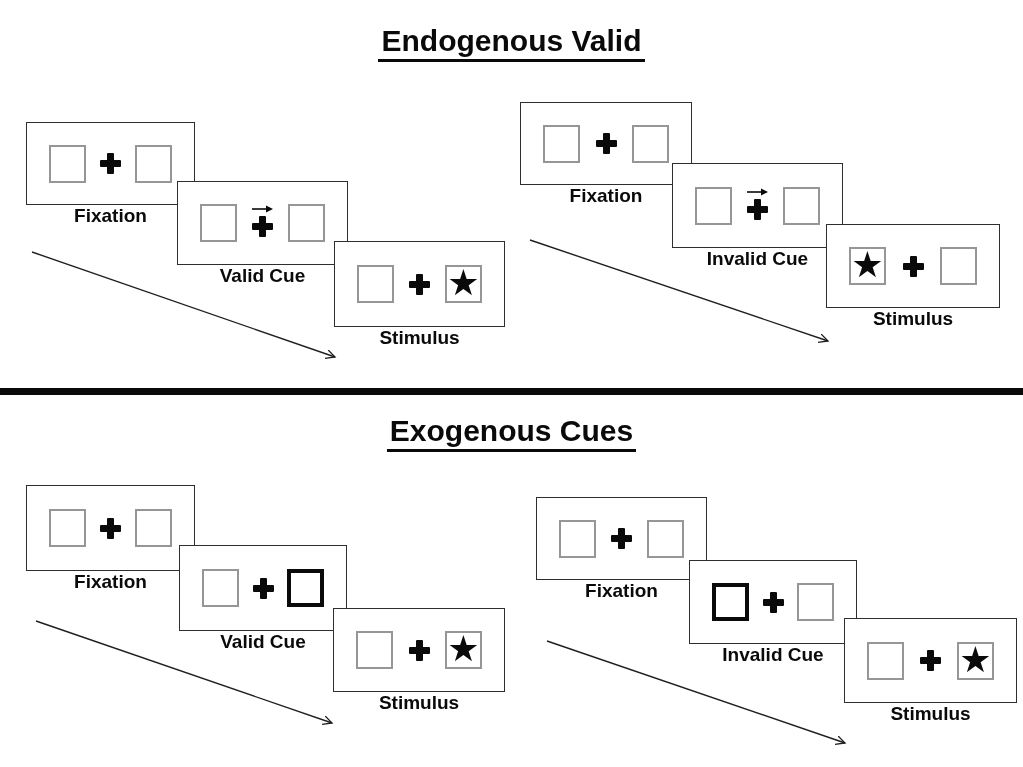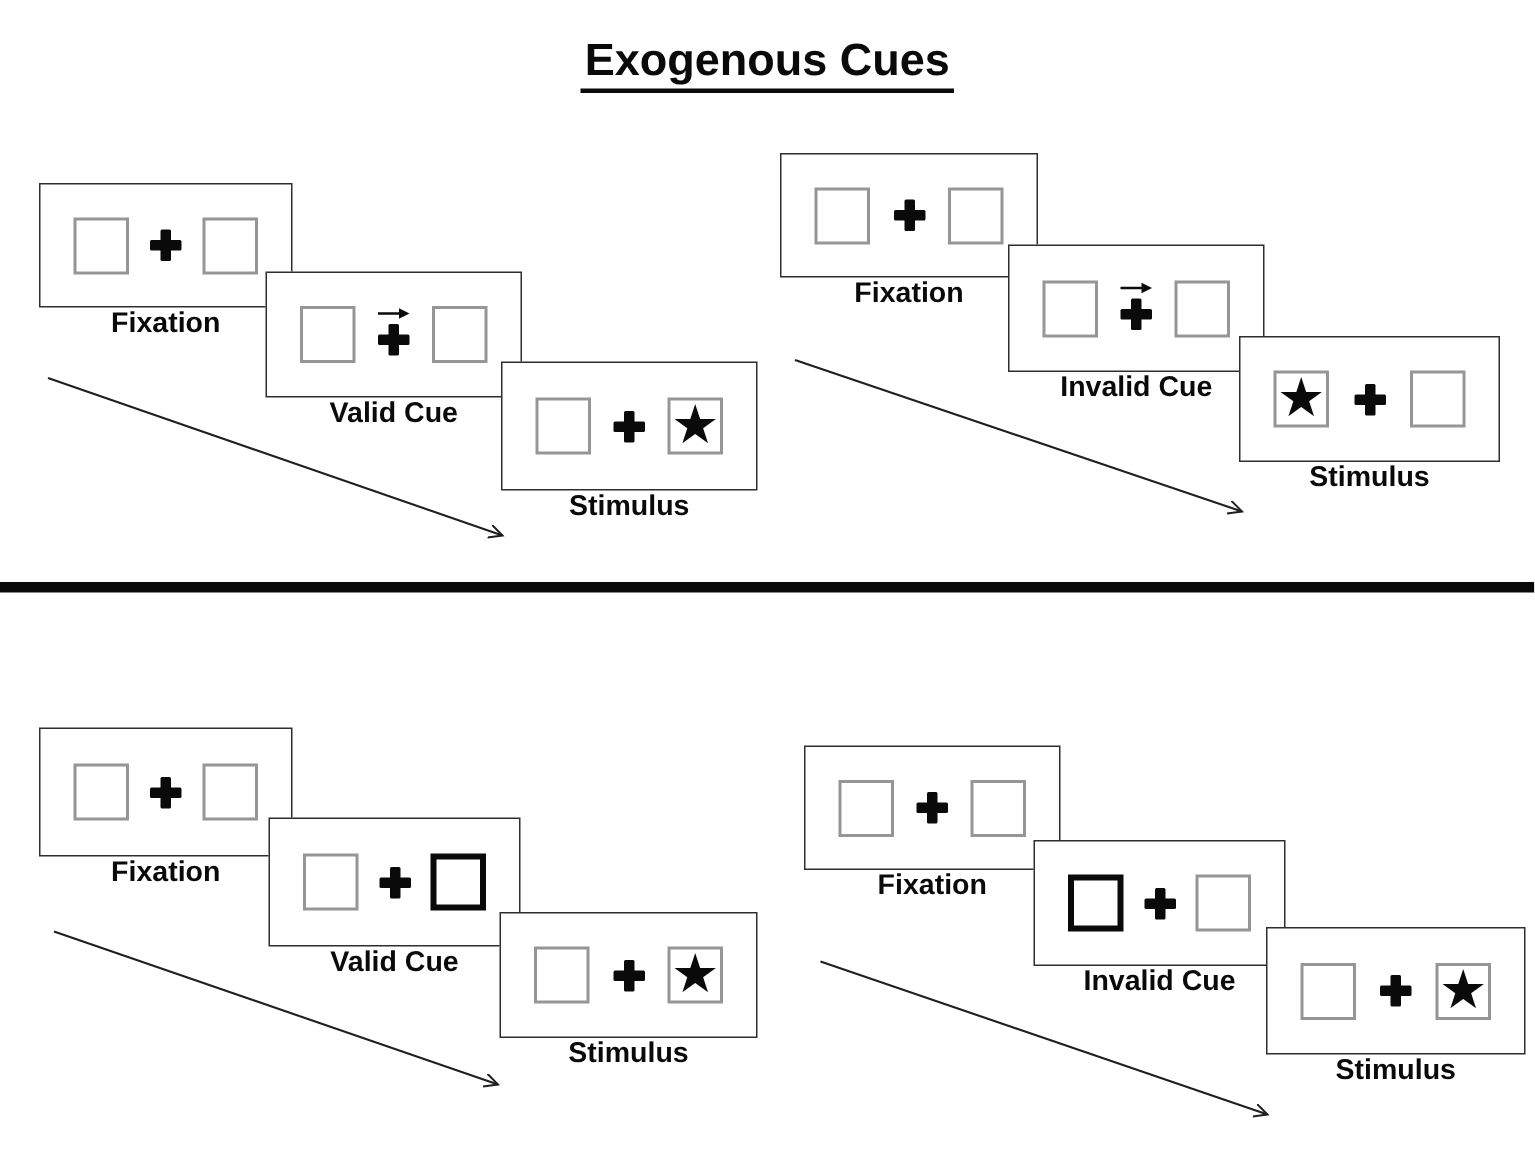--- a/index.html
+++ b/index.html
@@ -26,23 +26,26 @@
   .center-stack{display:flex;flex-direction:column;align-items:center;gap:2px;margin-top:-5px;}
   .star{font-size:36px;line-height:1;color:#0a0a0a;transform:translateY(-1px);}
   .plabel{text-align:center;font-size:19px;font-weight:700;color:#0a0a0a;white-space:nowrap;}
 </style>
 </head>
 <body>
 
 <div class="canvas">
 
   <div class="section-title" style="top:24px;">
+    <span>Endogenous Valid</span>
+  </div>
+  <div class="divider"></div>
+  <div class="section-title" style="top:414px;">
     <span>Exogenous Cues</span>
   </div>
-  <div class="divider"></div>
 
   <svg class="time-arrow" style="left:28px;top:246px;" width="316" height="120">
     <defs>
         <marker id="m1" markerUnits="userSpaceOnUse" markerWidth="14" markerHeight="14" refX="9" refY="4.5" orient="auto">
       <path d="M0,0 L9,4.5 L0,9" fill="none" stroke="#1f1f1f" stroke-width="1.3"></path>
         </marker>
       </defs>
     <line x1="4" y1="6" x2="307" y2="111" stroke="#1f1f1f" stroke-width="1.4" marker-end="url(#m1)"></line>
   </svg>
   <svg class="time-arrow" style="left:526px;top:234px;" width="312" height="116">

